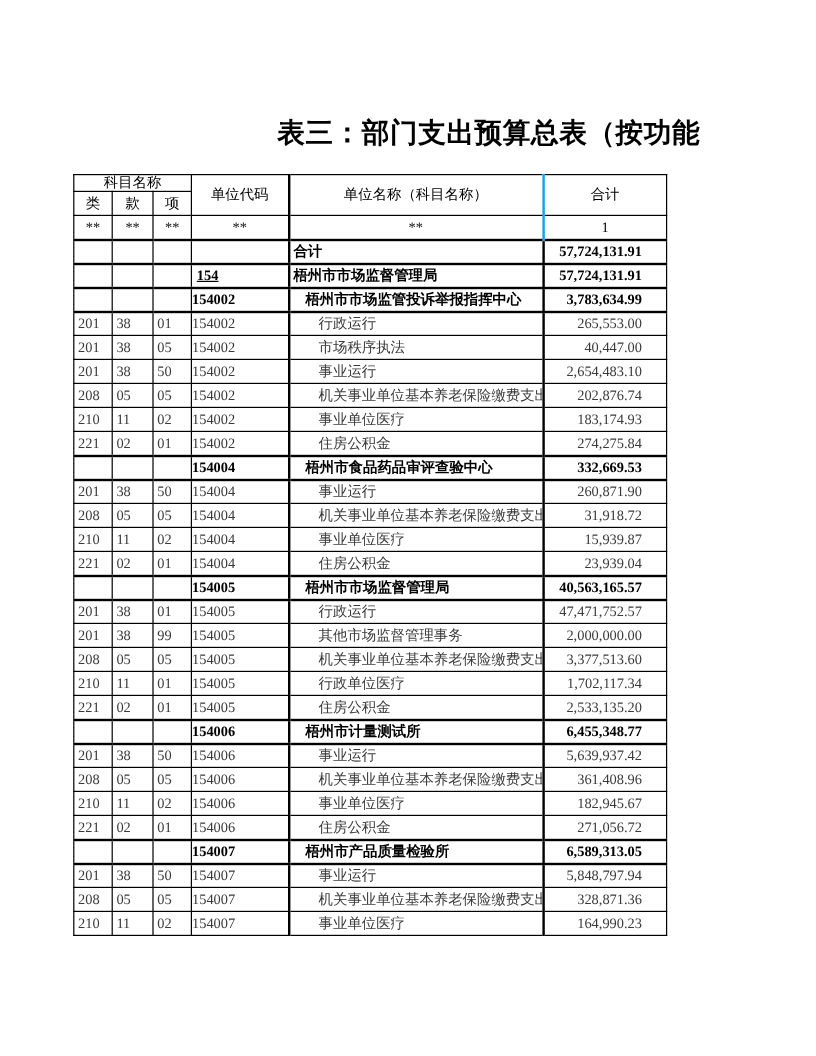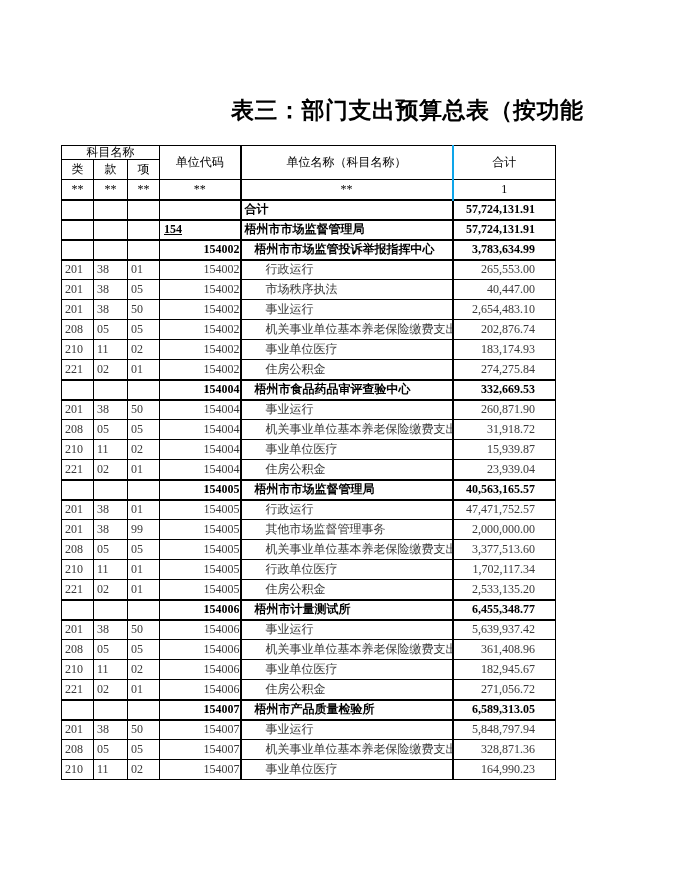--- a/index.html
+++ b/index.html
@@ -29,21 +29,21 @@
     color:#000; vertical-align:middle;
   }
   thead th { text-align:center; }
   tr.h1 { height:14px; }
   tr.h2 { height:20px; }
   tr.h3 { height:20px; }
   tr.h3 td { text-align:center; }
   tbody tr { height:20px; }
   .vthick { border-left:2px solid #000; border-right:2px solid #0ea5e9; }
   td.c-lei, td.c-kuan, td.c-xiang { text-align:left; padding-left:3px; }
-  td.c-code { text-align:right; }
+  td.c-code { text-align:left; }
   td.c-name { text-align:left; padding-left:24px; border-left:2px solid #000; border-right:2px solid #000; }
   td.c-amount { text-align:right; padding-right:20px; }
   tbody tr.r-detail td { color:#3a3a3a; }
   tr.r-total td, tr.r-org td, tr.r-sub td {
     font-weight:700; color:#000;
     border-top:2px solid #000; border-bottom:2px solid #000;
   }
   tr.r-total td.c-name, tr.r-org td.c-name { padding-left:3px; }
   tr.r-sub td.c-name { padding-left:13px; }
   tr.r-org td.c-code { text-align:left; padding-left:4px;text-decoration:underline; }

